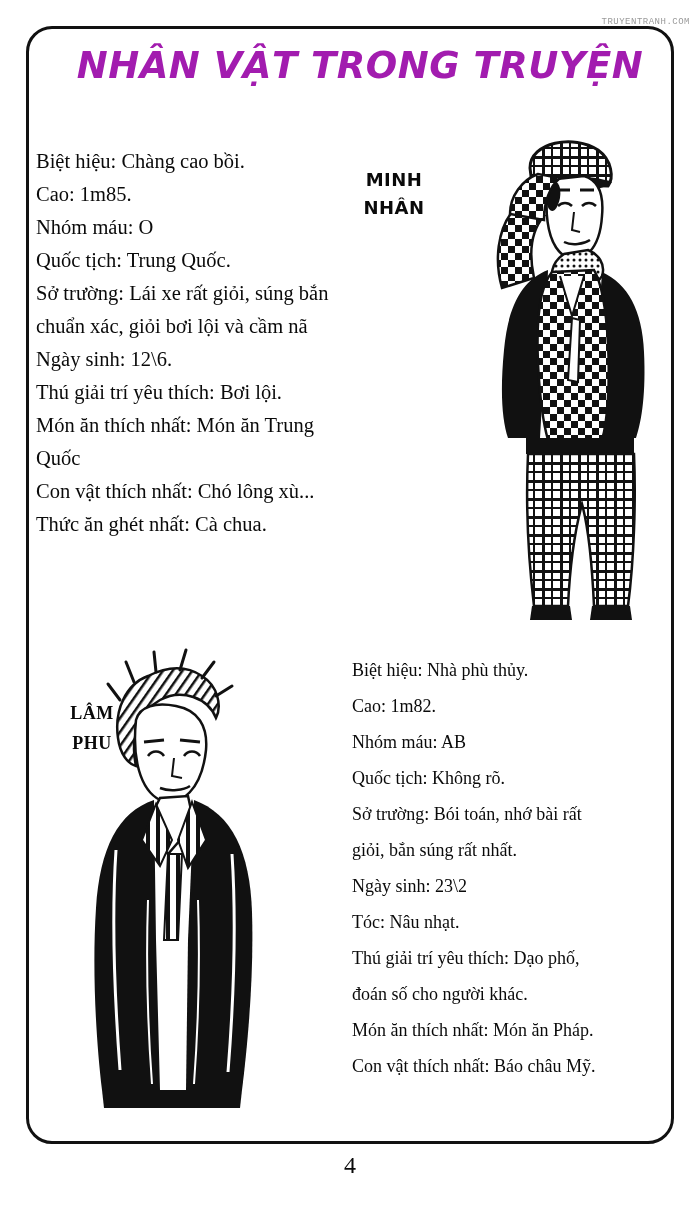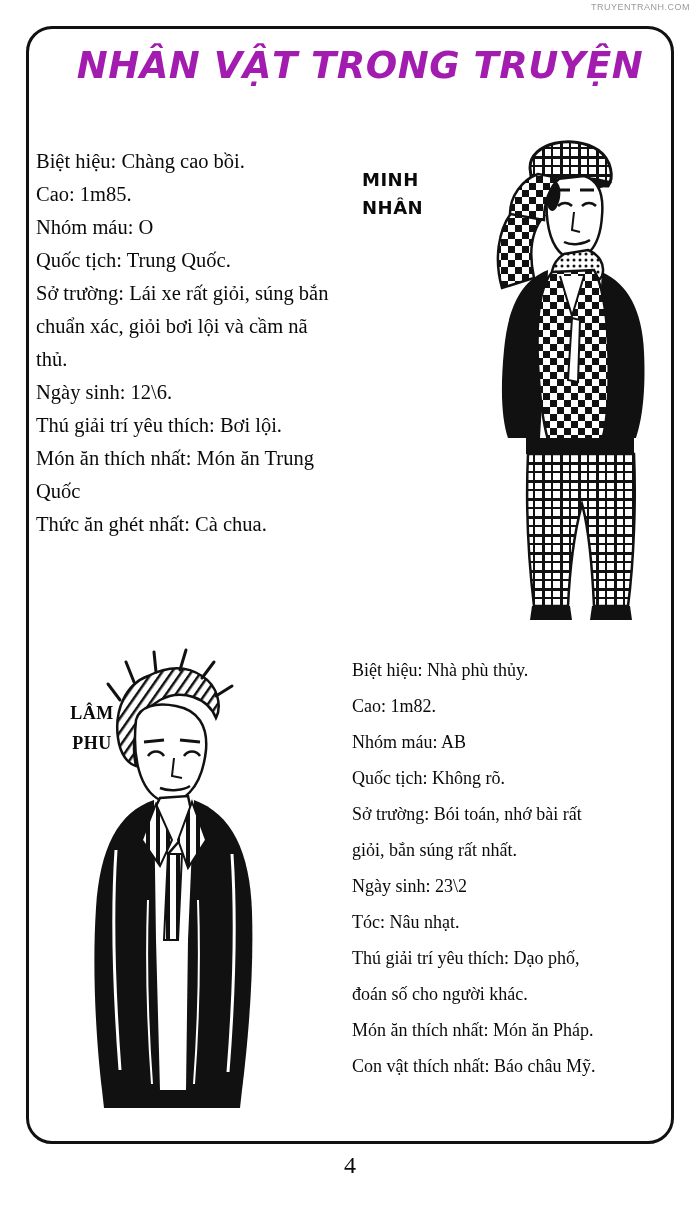--- a/index.html
+++ b/index.html
@@ -16,23 +16,23 @@
     overflow: hidden;
   }
 
   .page {
     position: absolute;
     inset: 0;
   }
 
   .watermark {
     position: absolute;
-    top: 2px;
+    top: 17px;
     right: 10px;
-    font-family: Liberation Sans, sans-serif;
+    font-family: Liberation Mono, monospace;
     font-size: 9px;
     letter-spacing: 0.5px;
     color: #9a9a9a;
   }
 
   .frame {
     position: absolute;
     left: 26px;
     top: 26px;
     width: 648px;
@@ -63,23 +63,24 @@
     left: 36px;
     top: 145px;
     width: 400px;
     font-size: 20.5px;
     line-height: 33px;
   }
   .block1-text .line { white-space: pre-wrap; }
 
   .name1 {
     position: absolute;
-    left: 362px;
+    left: 344px;
     top: 166px;
     width: 100px;
+    text-align: center;
     font-family: "DejaVu Sans", sans-serif;
     font-weight: bold;
     font-size: 18px;
     line-height: 28px;
     letter-spacing: 0.5px;
   }
 
   
   .block2-text {
     position: absolute;
@@ -149,25 +150,25 @@
     <div>NHÂN</div>
   </div>
 
   <div class="block1-text">
     <div class="line">Biệt hiệu: Chàng cao bồi.</div>
     <div class="line">Cao: 1m85.</div>
     <div class="line">Nhóm máu: O</div>
     <div class="line">Quốc tịch: Trung Quốc.</div>
     <div class="line">Sở trường: Lái xe rất giỏi, súng bắn</div>
     <div class="line">chuẩn xác, giỏi bơi lội và cầm nã</div>
-    <div class="line">thủ.</div>
     <div class="line">Ngày sinh: 12\6.</div>
     <div class="line">Thú giải trí yêu thích: Bơi lội.</div>
     <div class="line">Món ăn thích nhất: Món ăn Trung</div>
     <div class="line">Quốc</div>
+    <div class="line">Con vật thích nhất: Chó lông xù...</div>
     <div class="line">Thức ăn ghét nhất: Cà chua.</div>
   </div>
 
   <div class="art art1">
     <svg width="206" height="510" viewBox="0 0 206 510" xmlns="http://www.w3.org/2000/svg">
       <defs>
         <pattern id="check1" width="14" height="14" patternUnits="userSpaceOnUse">
           <rect width="14" height="14" fill="#fff"></rect>
           <rect width="7" height="7" fill="#111"></rect>
           <rect x="7" y="7" width="7" height="7" fill="#111"></rect>

